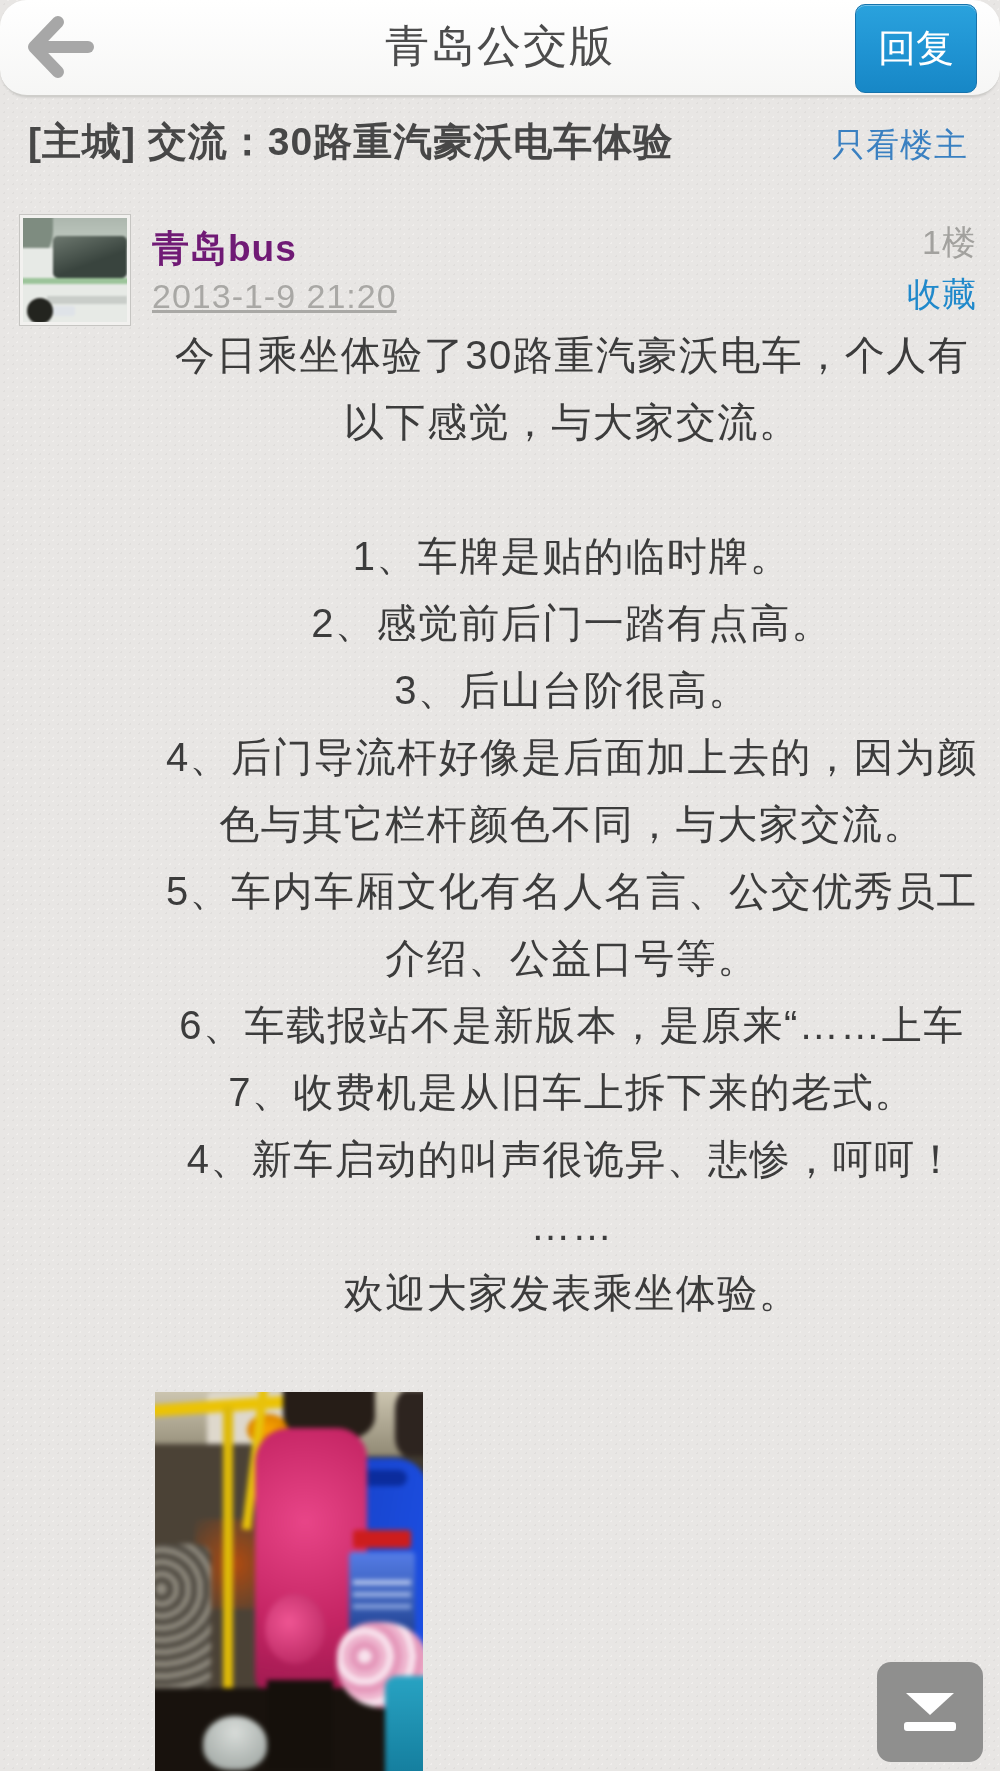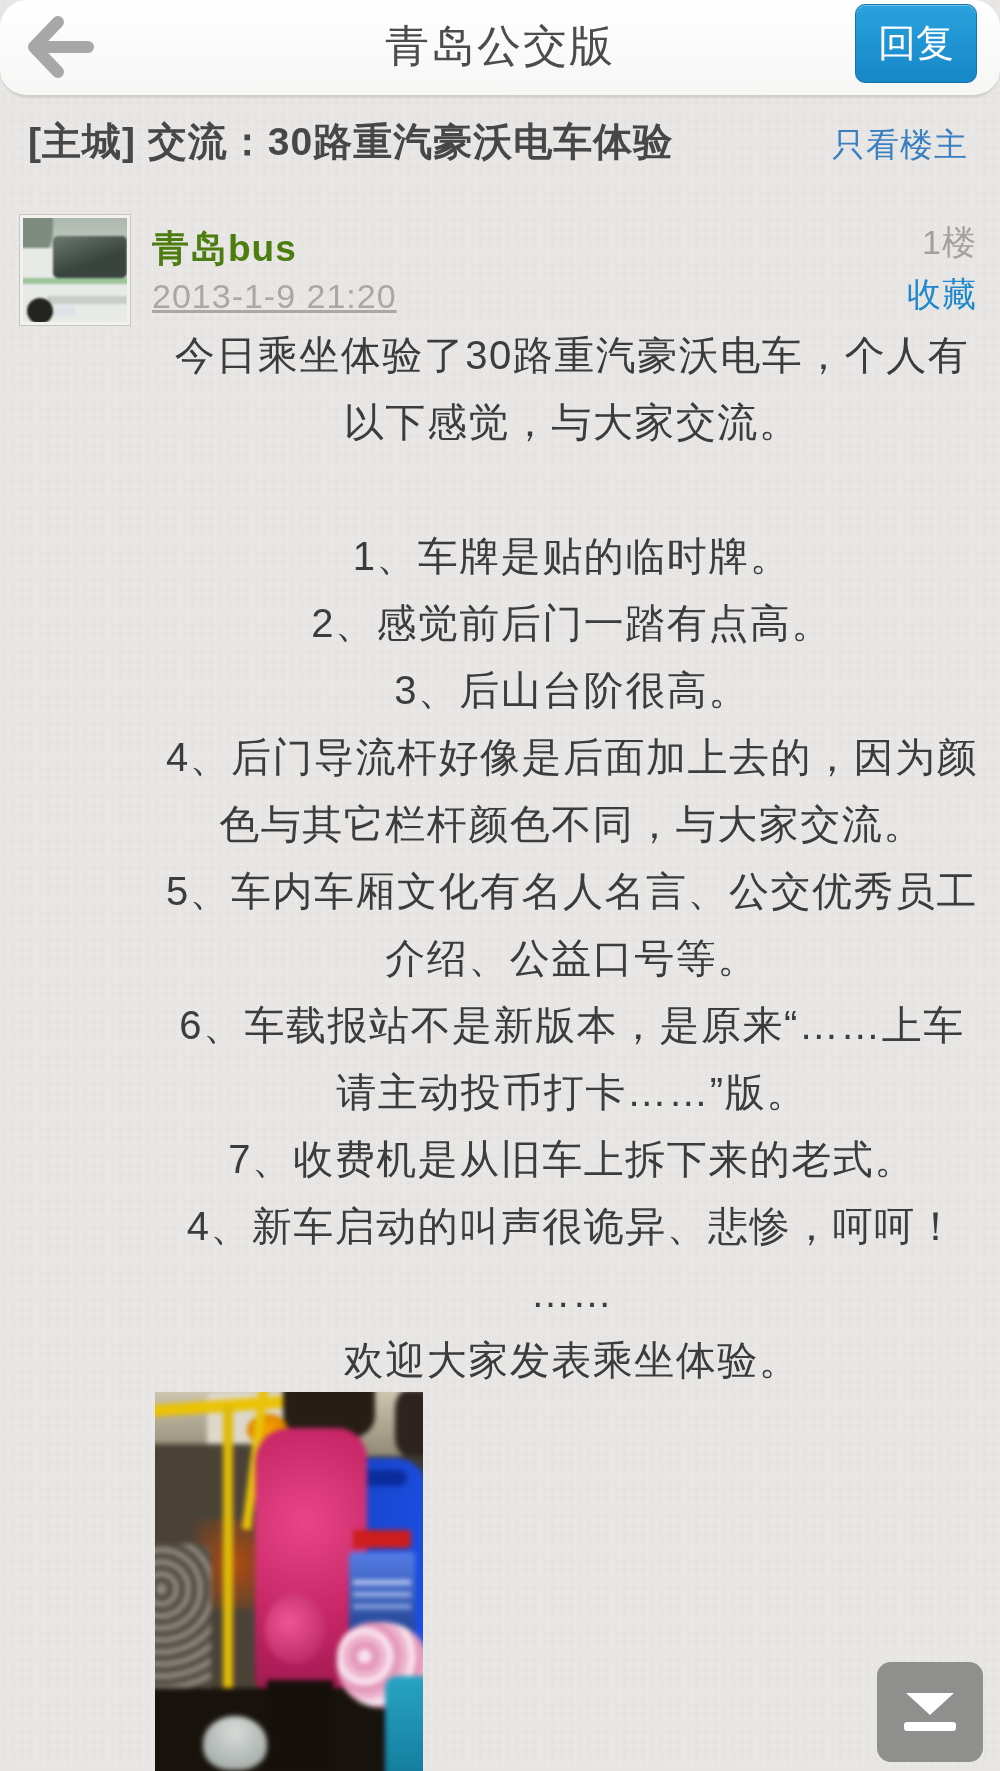--- a/index.html
+++ b/index.html
@@ -22,21 +22,21 @@
     border-radius:27px;
   }
   .back-btn{position:absolute;left:22px;top:8px;width:80px;height:78px;
     background:none;border:none;padding:0;cursor:pointer;}
   .nav-title{
     position:absolute;left:0;top:0;width:1000px;height:95px;
     text-align:center;line-height:92px;font-size:44px;color:#4c4c4c;
     letter-spacing:2px;
   }
   .reply-btn{
-    position:absolute;left:855px;top:4px;width:122px;height:79px;
+    position:absolute;left:855px;top:4px;width:122px;height:89px;
     border-radius:10px;border:1px solid #1673ac;
     background:linear-gradient(#2aa2dd 0%,#1f93d2 55%,#1787c6 100%);
     color:#ffffff;font-size:38px;font-family:inherit;
     display:flex;align-items:center;justify-content:center;cursor:pointer;
     box-shadow:inset 0 1px 0 rgba(255,255,255,.35);
   }
 
   
   .thread-row{position:absolute;left:0;top:97px;width:1000px;height:82px;padding-left:40px;}
   .thread-title{
@@ -66,21 +66,21 @@
   .av-windshield{position:absolute;left:34px;top:22px;width:74px;height:42px;
     background:linear-gradient(160deg,#6d786f 0%,#39443e 60%);border-radius:5px;}
   .av-bumper{position:absolute;left:28px;top:82px;width:80px;height:8px;
     background:#c9cdc9;}
   .av-light{position:absolute;left:34px;top:92px;width:22px;height:10px;
     background:#dfe3e8;border-radius:3px;}
   .av-wheel{position:absolute;left:8px;top:84px;width:26px;height:26px;
     background:#23241f;border-radius:50%;}
 
   .author{position:absolute;left:152px;top:224px;font-size:37px;font-weight:bold;
-    color:#4d7c0f;letter-spacing:1px;cursor:pointer;}
+    color:#701a75;letter-spacing:1px;cursor:pointer;}
   .post-date{position:absolute;left:152px;top:277px;font-size:34px;color:#a9a8a5;
     letter-spacing:1px;text-decoration:underline;}
   .floor{position:absolute;right:23px;top:220px;font-size:34px;color:#a2a19e;
     letter-spacing:1px;}
   .favorite{position:absolute;right:23px;top:272px;font-size:34px;color:#2089cb;
     letter-spacing:1px;text-decoration:none;cursor:pointer;}
 
   
   .post-content{position:absolute;left:152px;top:322px;width:840px;}
   .content-line{
@@ -203,21 +203,20 @@
         <div class="content-line">以下感觉，与大家交流。</div>
         <div class="content-line">&nbsp;</div>
         <div class="content-line">1、车牌是贴的临时牌。</div>
         <div class="content-line">2、感觉前后门一踏有点高。</div>
         <div class="content-line">3、后山台阶很高。</div>
         <div class="content-line">4、后门导流杆好像是后面加上去的，因为颜</div>
         <div class="content-line">色与其它栏杆颜色不同，与大家交流。</div>
         <div class="content-line">5、车内车厢文化有名人名言、公交优秀员工</div>
         <div class="content-line">介绍、公益口号等。</div>
         <div class="content-line">6、车载报站不是新版本，是原来“……上车</div>
-        <div class="content-line">请主动投币打卡……”版。</div>
         <div class="content-line">7、收费机是从旧车上拆下来的老式。</div>
         <div class="content-line">4、新车启动的叫声很诡异、悲惨，呵呵！</div>
         <div class="content-line">……</div>
         <div class="content-line">欢迎大家发表乘坐体验。</div>
       </div>
 
     <div class="photo">
       <div class="art">
         <div class="ph-ceiling"></div>
           <div class="ph-panel"></div>

